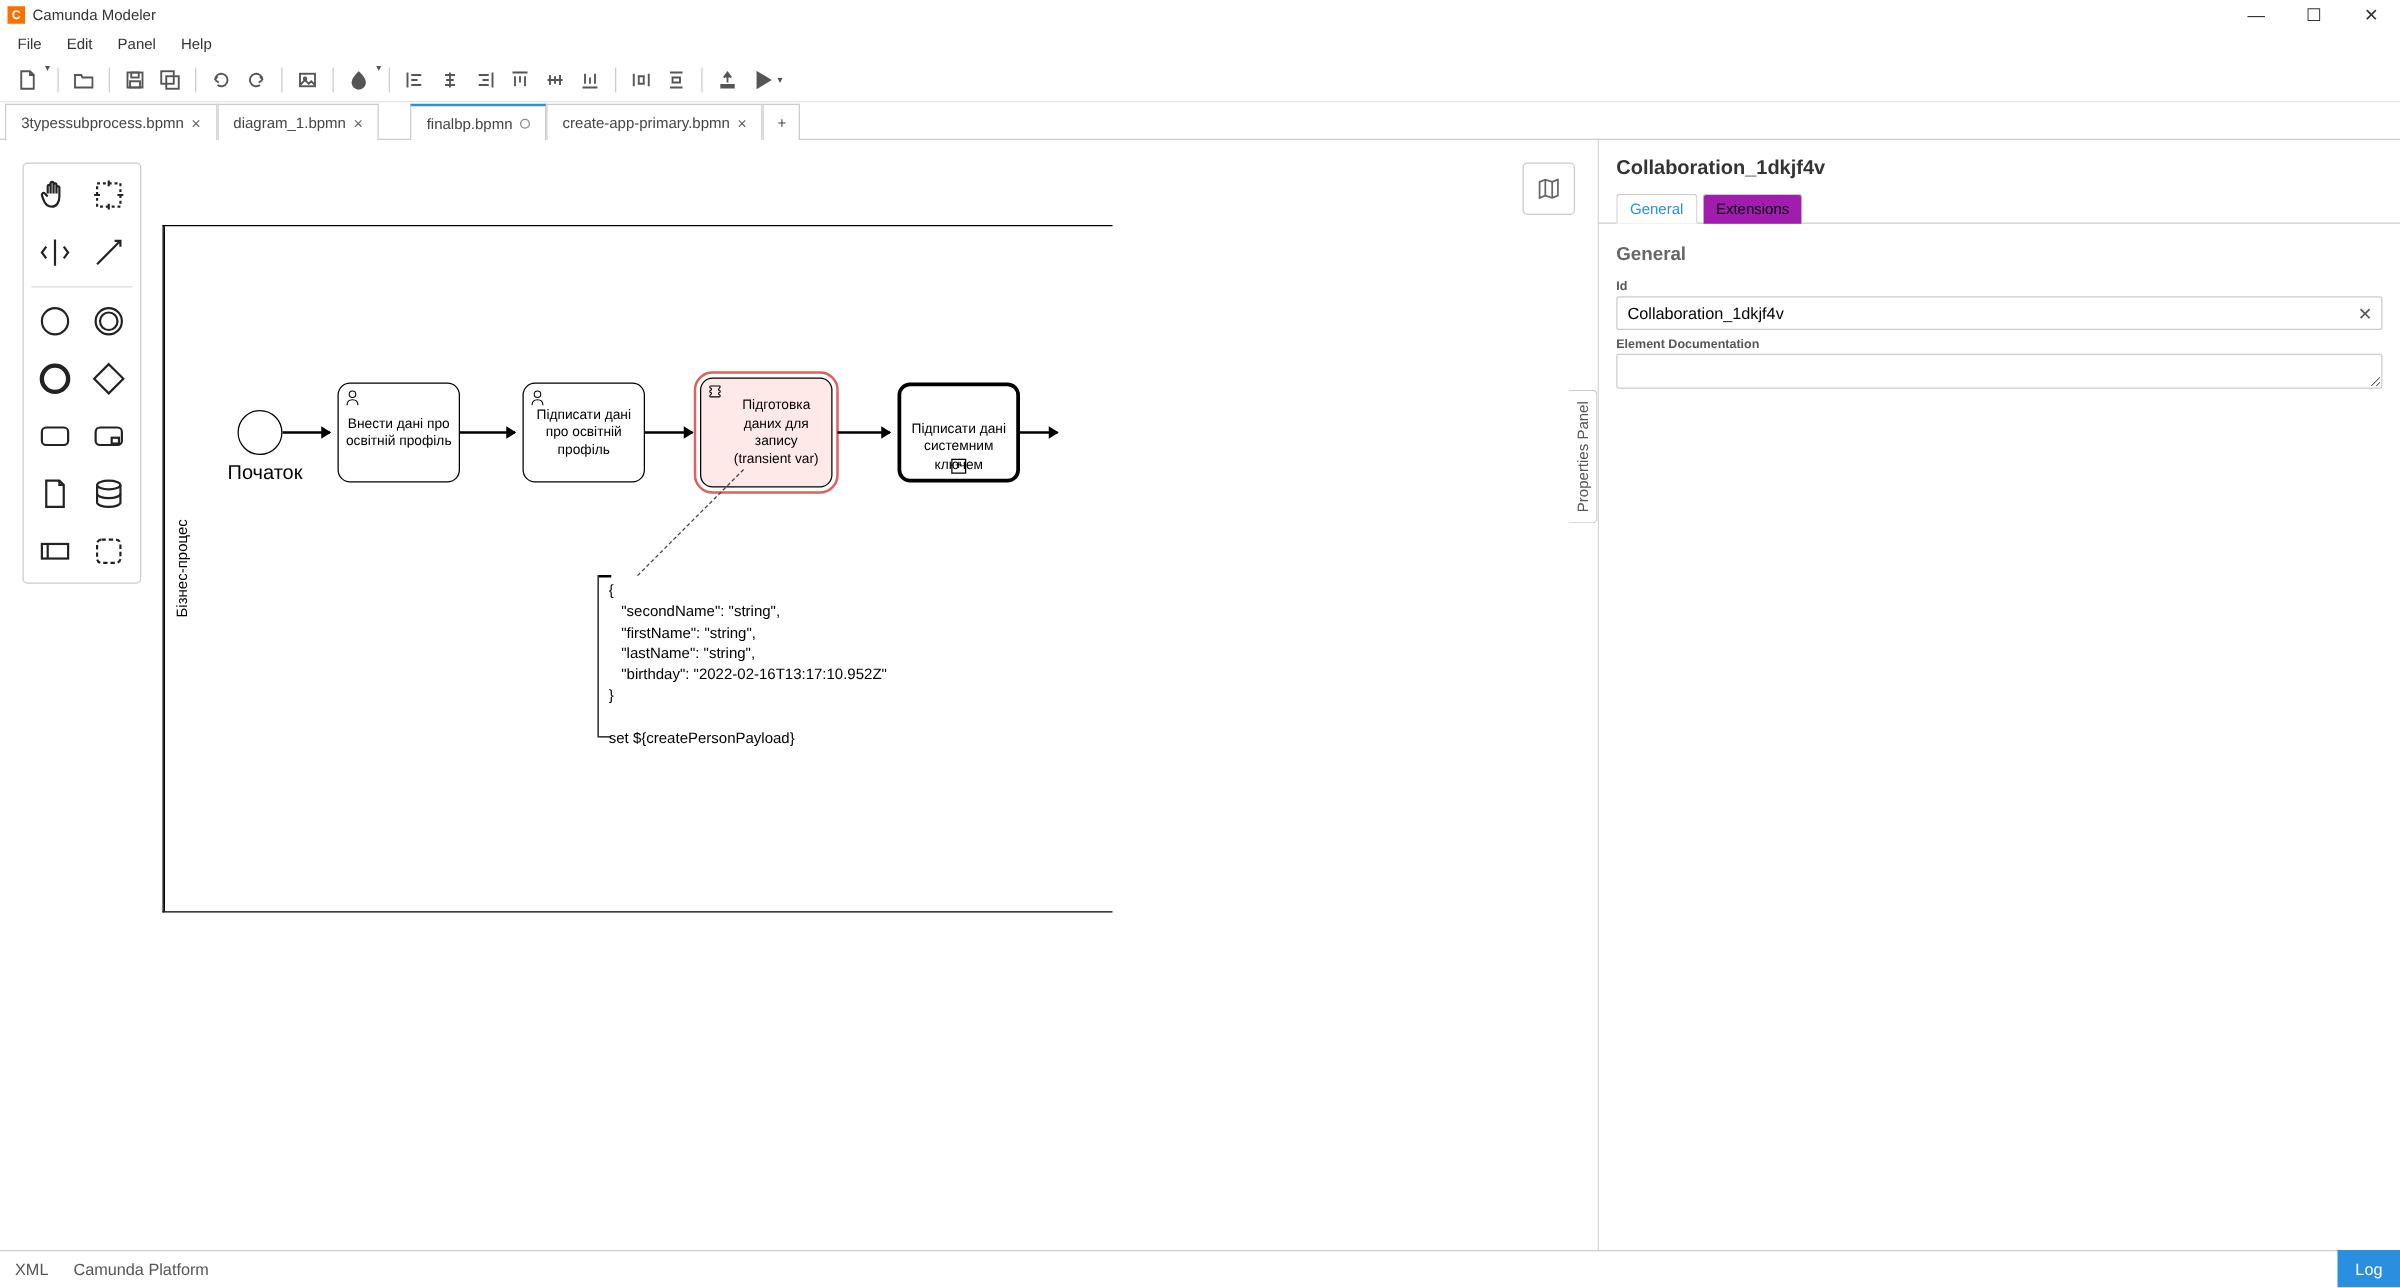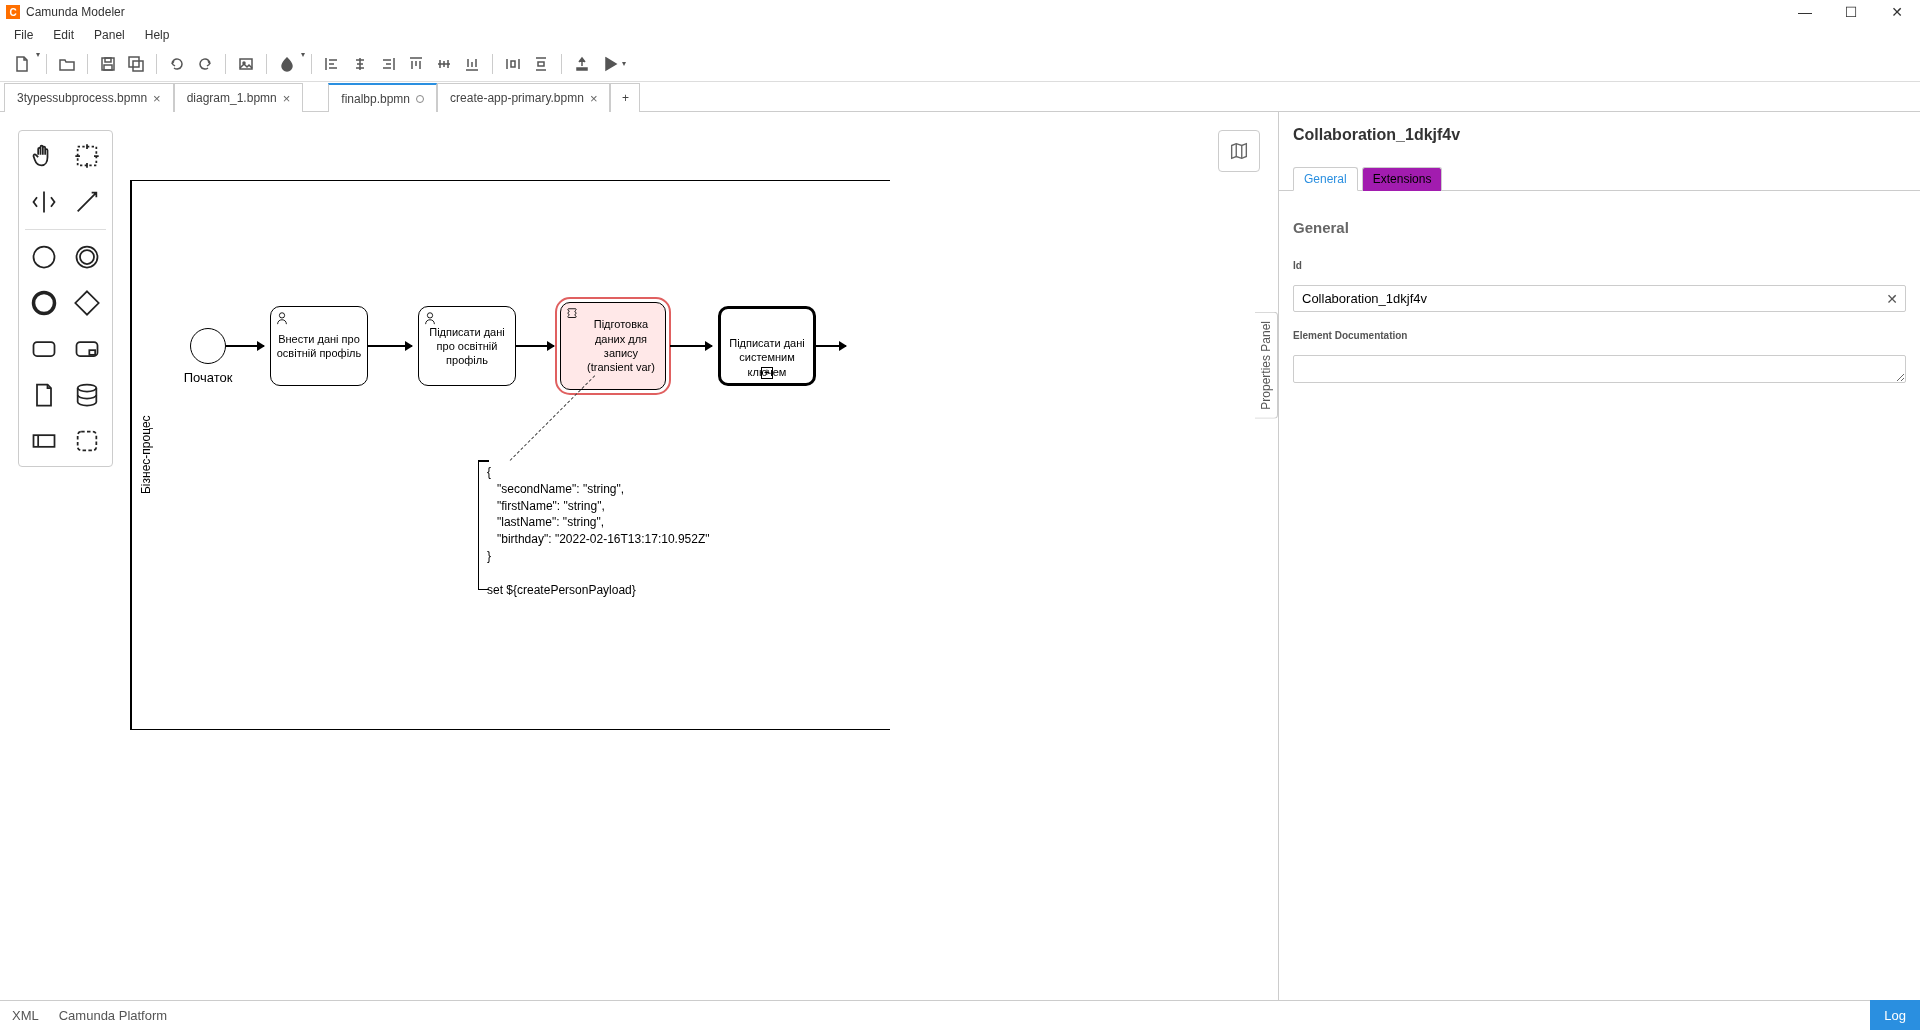--- a/index.html
+++ b/index.html
@@ -44,40 +44,40 @@
   .minimap svg { width: 22px; height: 22px; stroke: #666; fill: none; stroke-width: 1.5; }
 
   .props-handle { position: absolute; right: 0; top: 200px; background: #fff; border: 1px solid #ccc; border-right: none; border-radius: 4px 0 0 4px; padding: 8px 4px; writing-mode: vertical-rl; transform: rotate(180deg); font-size: 12px; color: #555; }
 
   
   .diagram-pool { position: absolute; left: 130px; top: 68px; width: 760px; height: 550px; }
   .pool-frame { position: absolute; left: 0; top: 0; width: 760px; height: 550px; border: 1px solid #000; border-right:none;}
   .pool-label { position: absolute; left: 1px; top: 1px; width: 28px; height: 548px; border-right: 1px solid #000; display: flex; align-items: center; justify-content: center; writing-mode: vertical-rl; transform: rotate(180deg); font-size: 12px; }
   
   .start-event { position: absolute; width: 36px; height: 36px; border: 1.5px solid #000; border-radius: 50%; background: #fff; }
-  .start-label { position: absolute; font-size: 13px; text-align: center; }
+  .start-label { position: absolute; font-size: 16px; }
   
   .task { position: absolute; width: 98px; height: 80px; border: 1.5px solid #000; border-radius: 10px; background: #fff; display: flex; align-items: center; justify-content: center; text-align: center; font-size: 11px; padding: 4px; line-height: 1.3; }
   .task.thick { border-width: 3px; align-items: flex-end; }
   .task.selected { outline: 2px solid #e06060; outline-offset: 3px; background: #ffe8e8; padding-left: 20px; }
   .task-icon { position: absolute; left: 4px; top: 4px; width: 14px; height: 14px; }
   .task-marker { position:absolute; bottom:4px; left:50%; transform:translateX(-50%); width:12px; height:12px; border:1px solid #000; display:flex; align-items:center; justify-content:center; font-size:10px; line-height:1;}
 
   .flow-arrow { position: absolute; height: 2px; background: #000; }
   .flow-arrow::after { content: ''; position: absolute; right: -1px; top: -4px; border-left: 8px solid #000; border-top: 5px solid transparent; border-bottom: 5px solid transparent; }
 
   .annotation { position: absolute; border-left: 1.5px solid #000; padding: 4px 8px; font-size: 12px; font-family: sans-serif; white-space: pre; line-height: 1.4; }
   .annotation::before, .annotation::after { content:''; position:absolute; left:0; width:10px; height:1.5px; background:#000; }
   .annotation::before { top:0; }
   .annotation::after { bottom:0; }
   
   .assoc-line { position:absolute; border-top:1px dashed #444; transform-origin: left center;}
 
   
-  .props-panel { width: 642px; border-left: 1px solid #ccc; background: #fff; display: flex; flex-direction: column; padding: 10px 14px; gap: 12px; }
+  .props-panel { width: 642px; border-left: 1px solid #ccc; background: #fff; display: flex; flex-direction: column; padding: 10px 14px; }
   .props-panel h2 { font-size: 16px; font-weight: bold; margin: 4px 0 10px 0; color: #333; }
   .pp-tabs { display: flex; border-bottom: 1px solid #ccc; margin: 0 -14px 10px -14px; padding: 0 14px;}
   .pp-tab { padding: 4px 10px; font-size: 12px; border: 1px solid #ccc; border-bottom: none; background: #a21caf; margin-right: 4px; border-radius: 3px 3px 0 0; cursor:default; position:relative; top:1px;}
   .pp-tab.active { background: #fff; color: #2a8fe0; border-bottom:1px solid #fff;}
   .pp-section-title { font-size: 15px; font-weight: bold; color: #666; margin: 6px 0; }
   .pp-label { font-size: 10px; font-weight: bold; color: #555; margin: 6px 0 2px 0; }
   .pp-input { width: 100%; border: 1px solid #ccc; padding: 5px 8px; font-size: 13px; border-radius: 2px; position:relative;}
   .pp-input-wrap { position:relative; }
   .pp-input-wrap .clear { position:absolute; right:8px; top:50%; transform:translateY(-50%); color:#555; font-size:14px; cursor:default;}
   .pp-textarea { width: 100%; border: 1px solid #ccc; height: 28px; border-radius: 2px; resize:both;}

